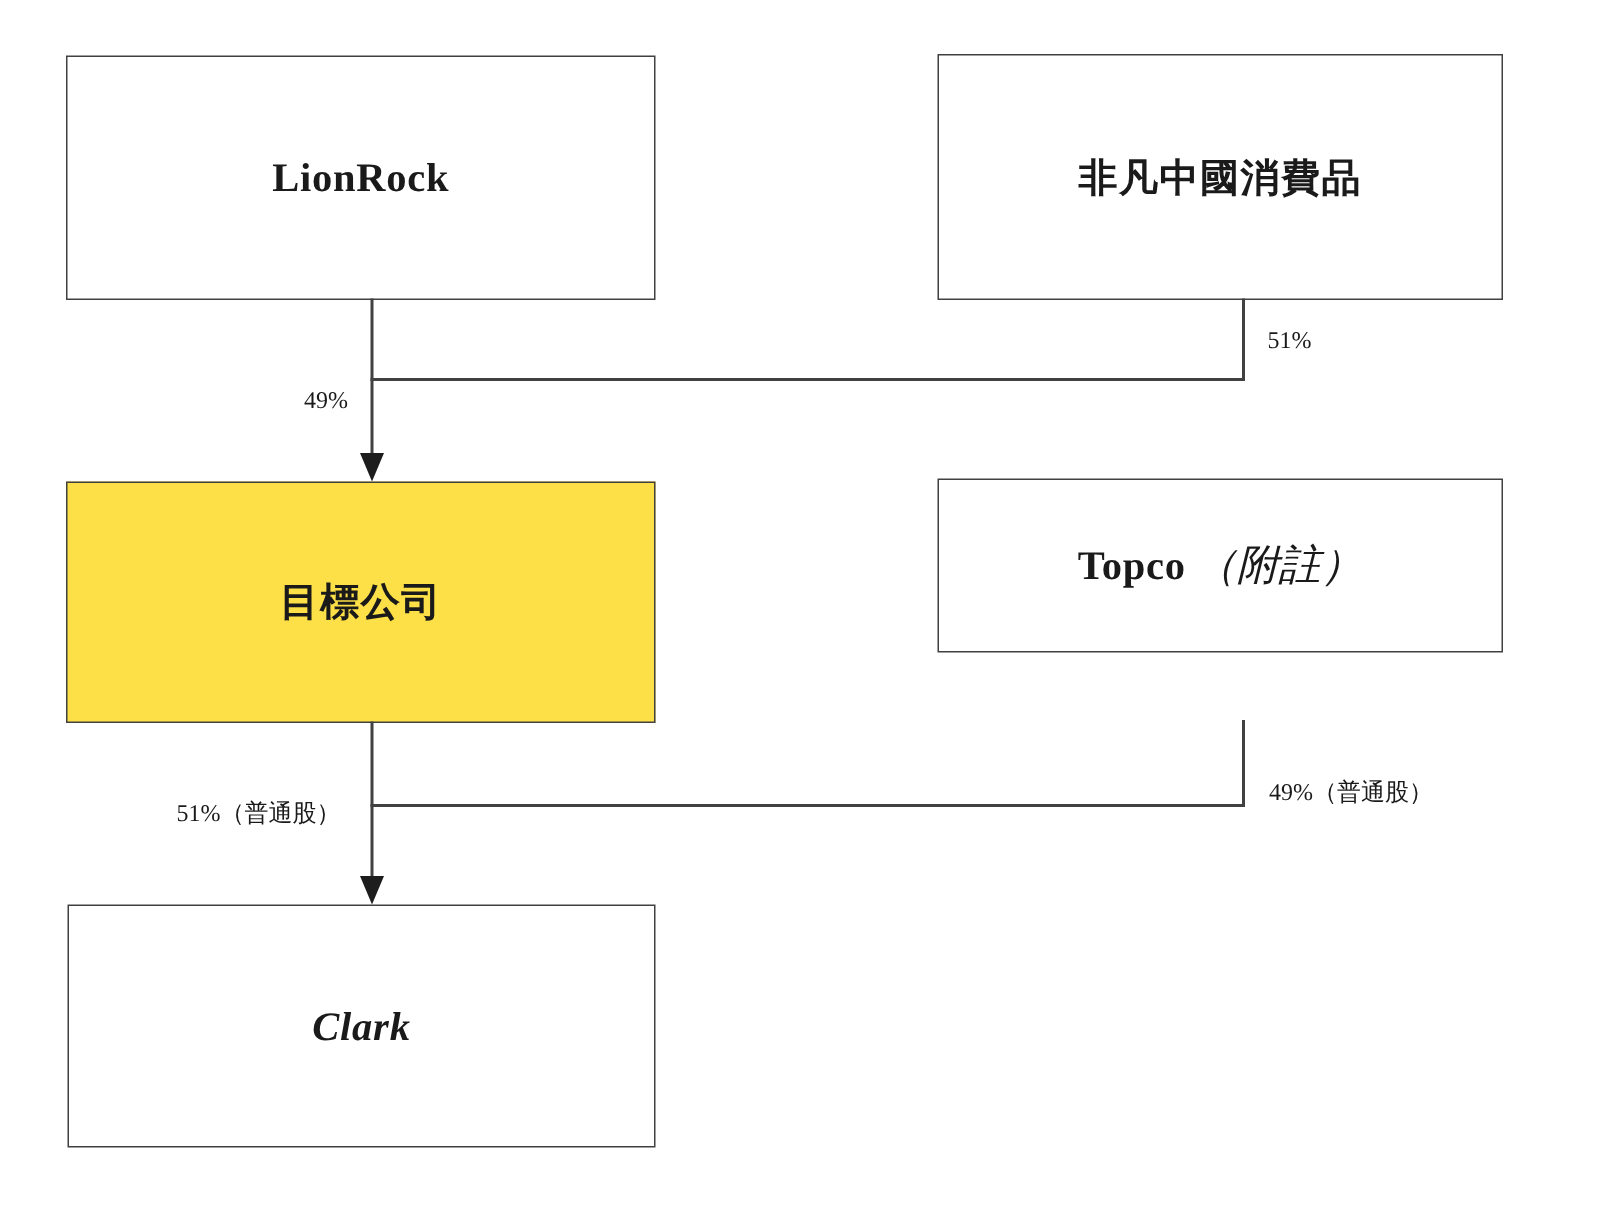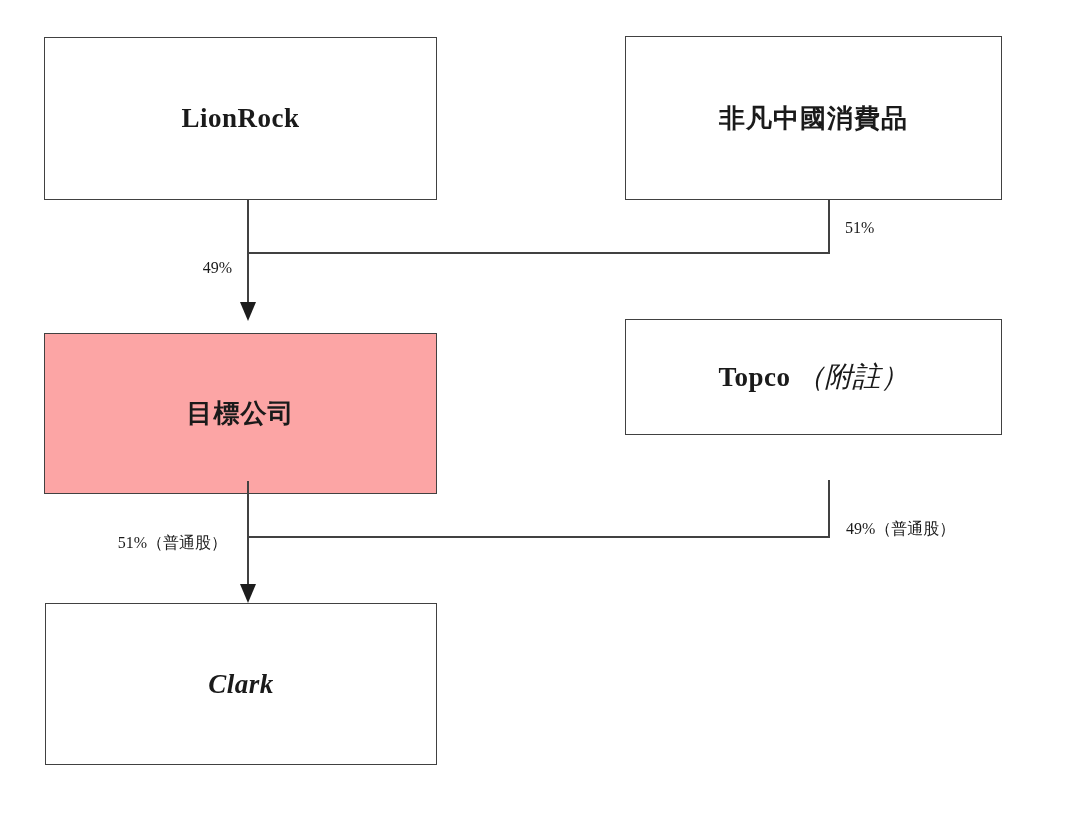--- a/index.html
+++ b/index.html
@@ -82,21 +82,21 @@
 <div class="stage">
 
   <div class="node" style="left:625px; top:36px; width:377px; height:164px;">
     <span class="label-cjk">非凡中國消費品</span>
   </div>
 
   <div class="node" style="left:44px; top:37px; width:393px; height:163px;">
     <span class="label-en">LionRock</span>
   </div>
 
-  <div class="node" style="left:44px; top:321px; width:393px; height:161px; background:#fca5a5;margin-top:12px;">
+  <div class="node" style="left:44px; top:321px; width:393px; height:161px; background:#fde047;">
     <span class="label-cjk">目標公司</span>
   </div>
 
   <div class="node" style="left:625px; top:319px; width:377px; height:116px;">
     <span class="node-label-row">
       <span class="label-en">Topco</span>
       <span class="label-note">（附註）</span>
     </span>
   </div>
 

